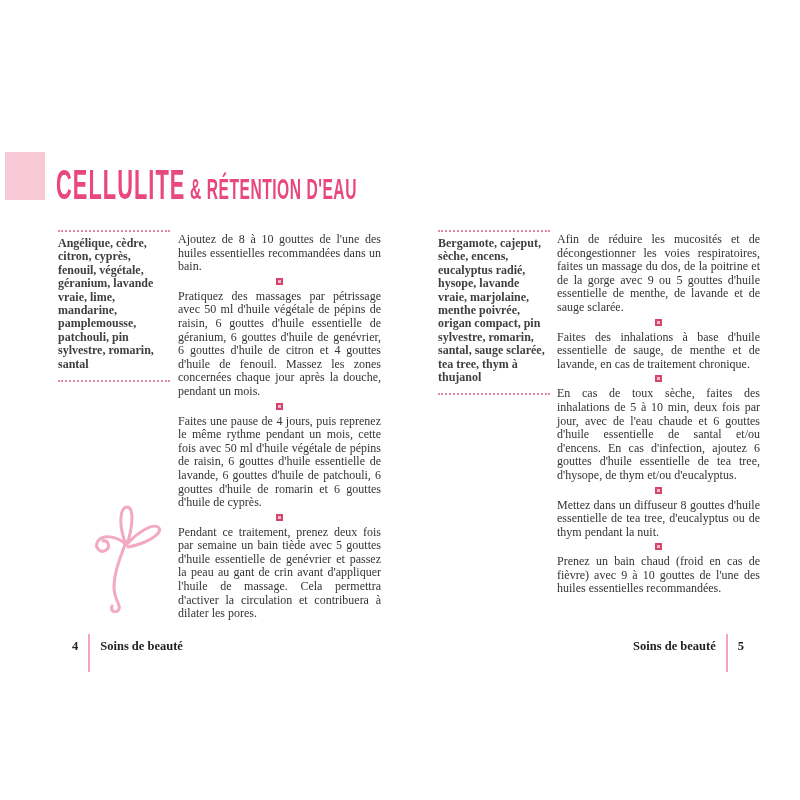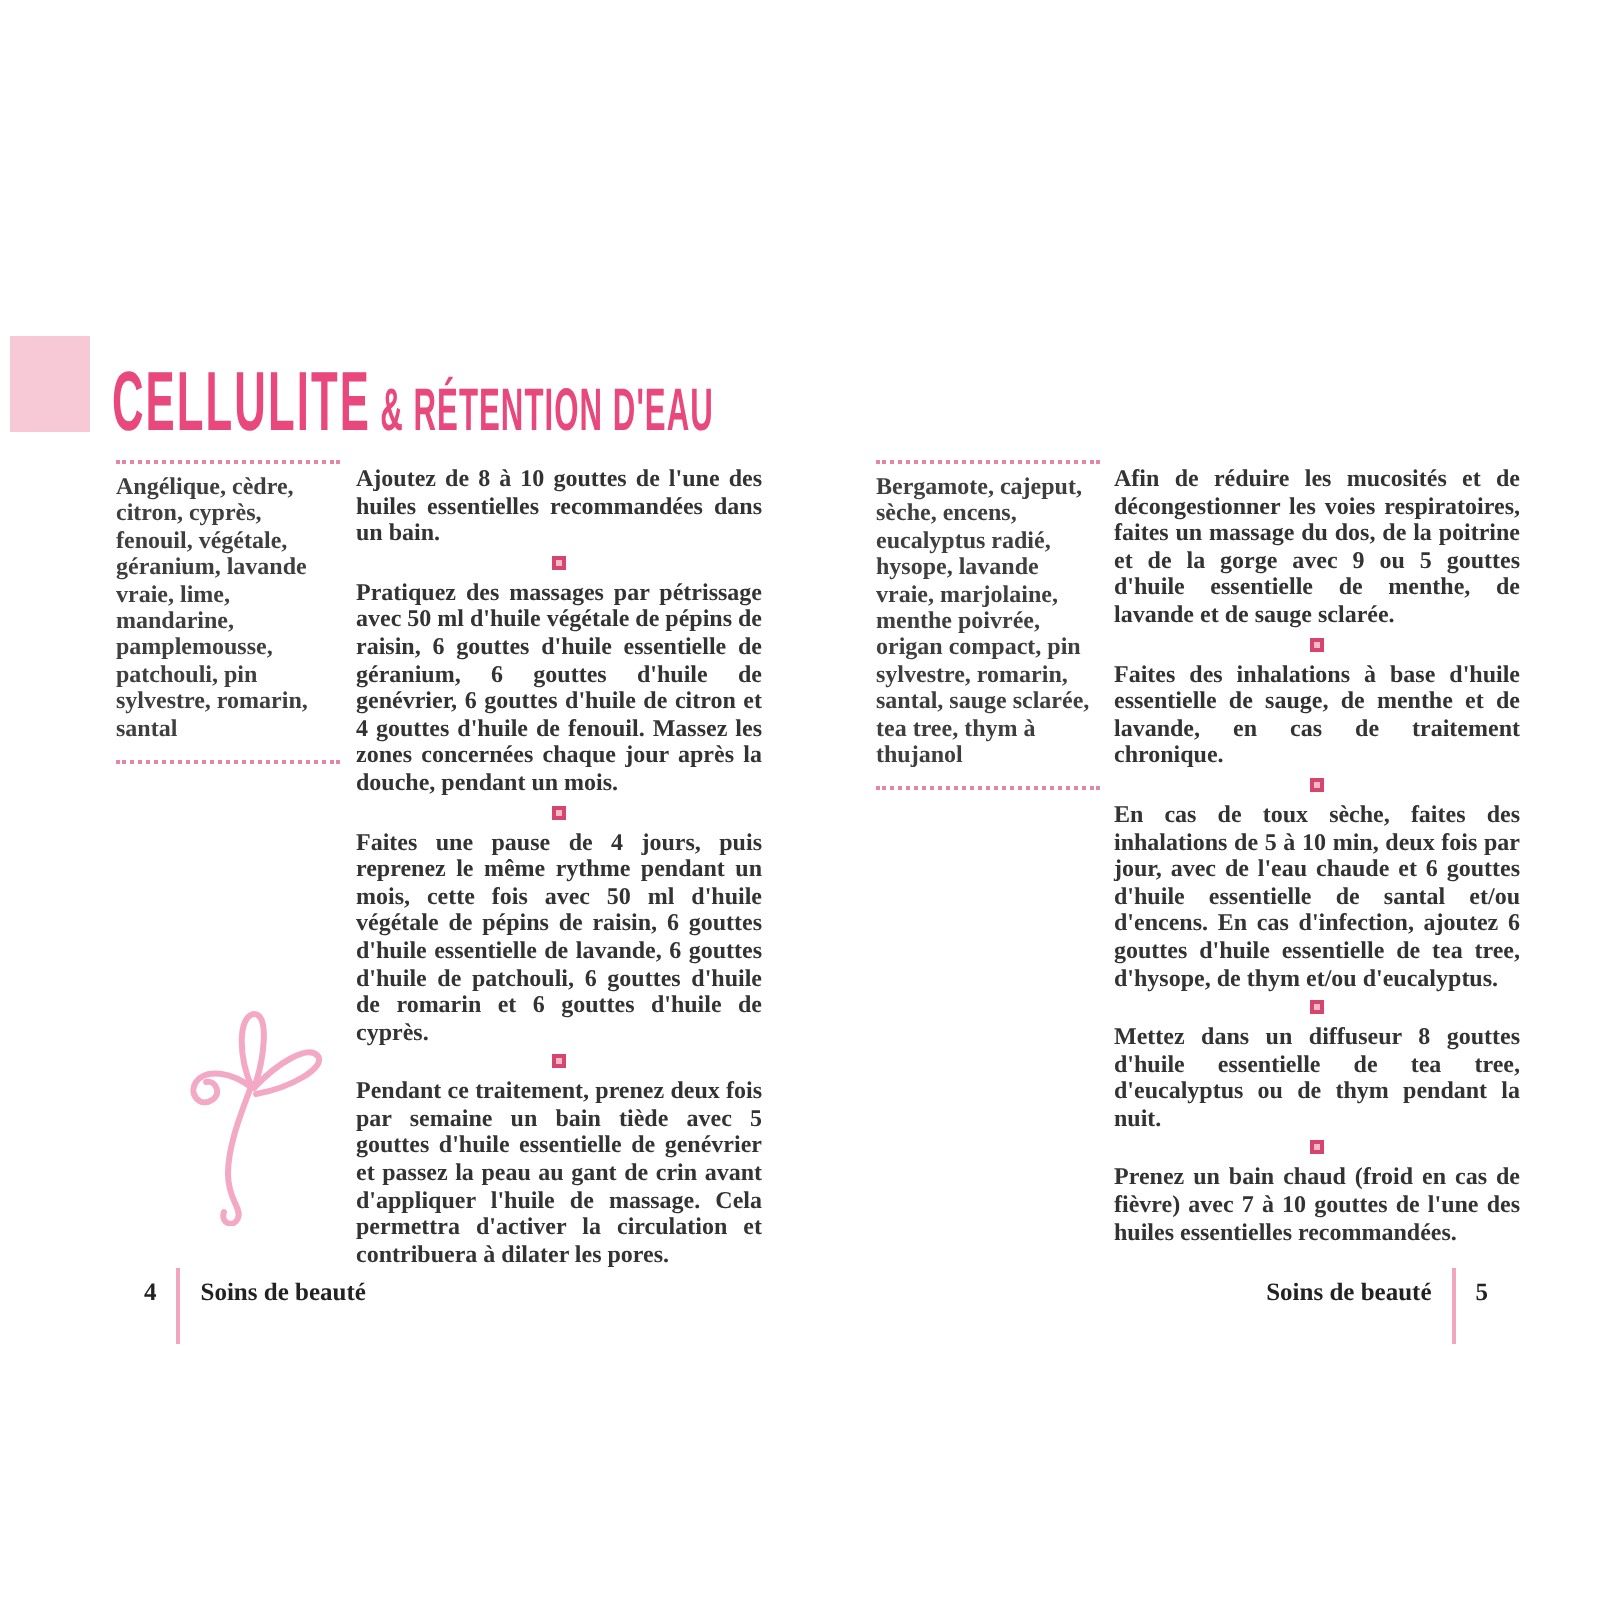--- a/index.html
+++ b/index.html
@@ -9,21 +9,21 @@
     font-family: "Liberation Serif", serif;
     position: relative;
     overflow: hidden;
     color: #333;
   }
   .page { position: absolute; top: 0; width: 400px; height: 800px; }
   .page-left  { left: 0; }
   .page-right { left: 400px; }
 
   
-  .title-row { position: absolute; top: 168px; left: 0; width: 416px; height: 50px; padding-left: 12px; }
+  .title-row { position: absolute; top: 152px; left: 0; width: 416px; height: 50px; padding-left: 12px; }
   .title-block {
     position: absolute; top: 0; height: 48px;
     background: #f7c8d6;
   }
   .page-left  .title-block { left: 5px;  width: 40px; }
   .page-right .title-block { left: 0px;  width: 38px; }
   h1.title {
     position: absolute; bottom: -4px; margin: 0;
     white-space: nowrap;
     transform: scaleX(0.52); transform-origin: left bottom;
@@ -58,21 +58,20 @@
   
   .main-col { position: absolute; top: 233px; width: 203px; }
   .page-left  .main-col { left: 178px; }
   .page-right .main-col { left: 157px; }
   .main-col p {
     margin: 0;
     font-size: 12px;
     line-height: 13.6px;
     text-align: justify;
     color: #333;
-    font-weight: bold;
   }
   .sep { display: flex; justify-content: center; margin: 4px 0 5px 0; }
   .sq {
     width: 7px; height: 7px; box-sizing: border-box;
     border: 2px solid #d6456d;
     background: #f6b9ca;
   }
 
   
   .flourish { position: absolute; left: 70px; top: 498px; }
@@ -158,21 +157,21 @@
           <span class="sq"></span>
         </div>
       <p>En cas de toux sèche, faites des inhalations de 5 à 10 min, deux fois par jour, avec de l'eau chaude et 6 gouttes d'huile essentielle de santal et/ou d'encens. En cas d'infection, ajoutez 6 gouttes d'huile essentielle de tea tree, d'hysope, de thym et/ou d'eucalyptus.</p>
       <div class="sep">
           <span class="sq"></span>
         </div>
       <p>Mettez dans un diffuseur 8 gouttes d'huile essentielle de tea tree, d'eucalyptus ou de thym pendant la nuit.</p>
       <div class="sep">
           <span class="sq"></span>
         </div>
-      <p>Prenez un bain chaud (froid en cas de fièvre) avec 7 à 10 gouttes de l'une des huiles essentielles recommandées.</p>
+      <p>Prenez un bain chaud (froid en cas de fièvre) avec 9 à 10 gouttes de l'une des huiles essentielles recommandées.</p>
     </div>
 
     <footer class="footer footer-right">
       <span class="flabel">Soins de beauté</span>
       <span class="fbar"></span>
       <span class="pg">5</span>
     </footer>
   </section>
 
 </div>

